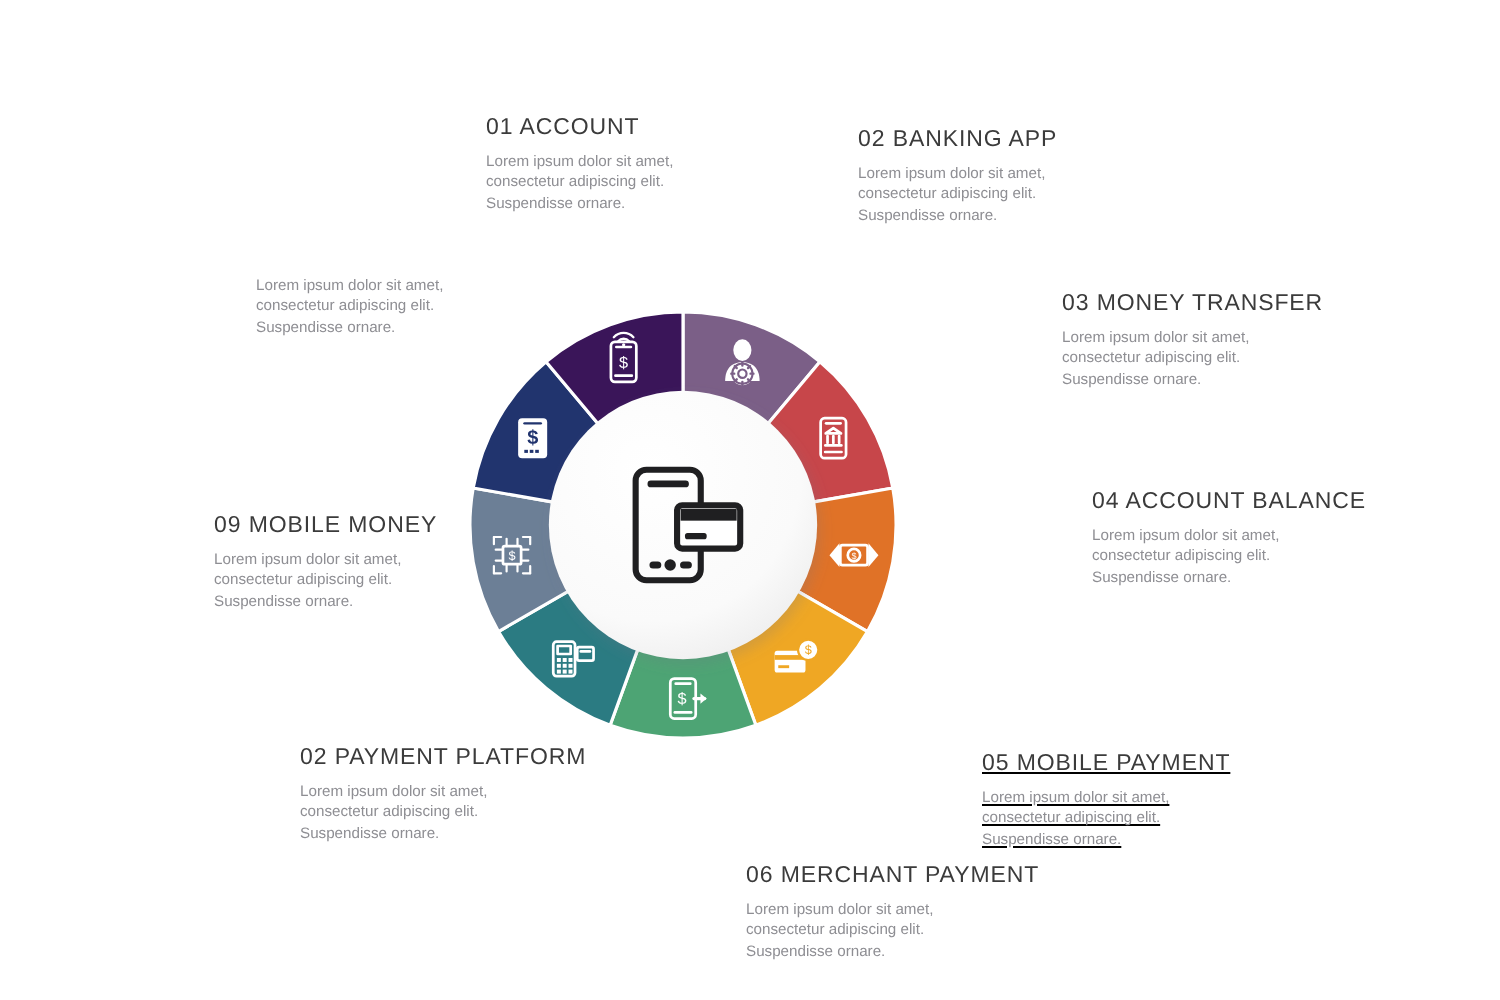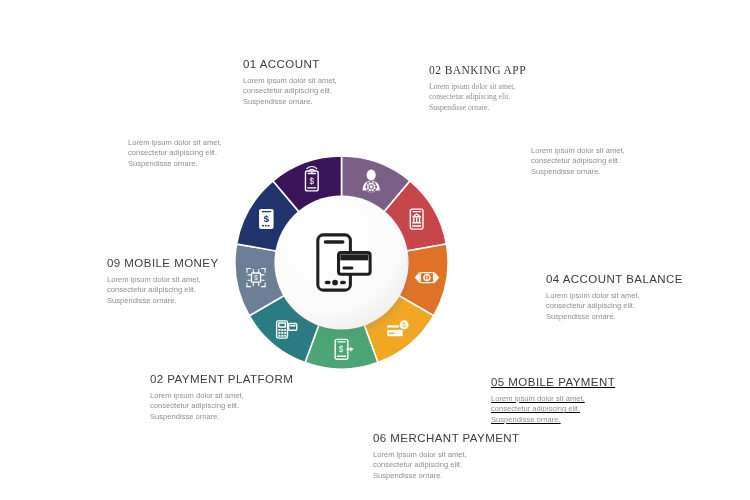--- a/index.html
+++ b/index.html
@@ -46,34 +46,35 @@
 
 <div id="stage">
 
   <div class="label left" style="left:243px;top:46px;">
     <div class="lbl-title">01 ACCOUNT</div>
     <div class="lbl-body">Lorem ipsum dolor sit amet,
 consectetur adipiscing elit.
 Suspendisse ornare.</div>
   </div>
 
-  <div class="label left" style="left:429px;top:52px;font-family:Liberation Serif, serif;">
+  <div class="label left" style="left:429px;top:52px;">
     <div class="lbl-title">02 BANKING APP</div>
     <div class="lbl-body">Lorem ipsum dolor sit amet,
 consectetur adipiscing elit.
 Suspendisse ornare.</div>
   </div>
 
   <div class="label left" style="left:531px;top:134px;">
-    <div class="lbl-body">Lorem ipsum dolor sit amet,
-consectetur adipiscing elit.
-Suspendisse ornare.</div>
-  </div>
-
-  <div class="label left" style="left:546px;top:233px;margin-top:28px;">
+    <div class="lbl-title">03 MONEY TRANSFER</div>
+    <div class="lbl-body">Lorem ipsum dolor sit amet,
+consectetur adipiscing elit.
+Suspendisse ornare.</div>
+  </div>
+
+  <div class="label left" style="left:546px;top:233px;">
     <div class="lbl-title">04 ACCOUNT BALANCE</div>
     <div class="lbl-body">Lorem ipsum dolor sit amet,
 consectetur adipiscing elit.
 Suspendisse ornare.</div>
   </div>
 
   <div class="label left" style="left:491px;top:364px;text-decoration:underline;">
     <div class="lbl-title">05 MOBILE PAYMENT</div>
     <div class="lbl-body">Lorem ipsum dolor sit amet,
 consectetur adipiscing elit.

